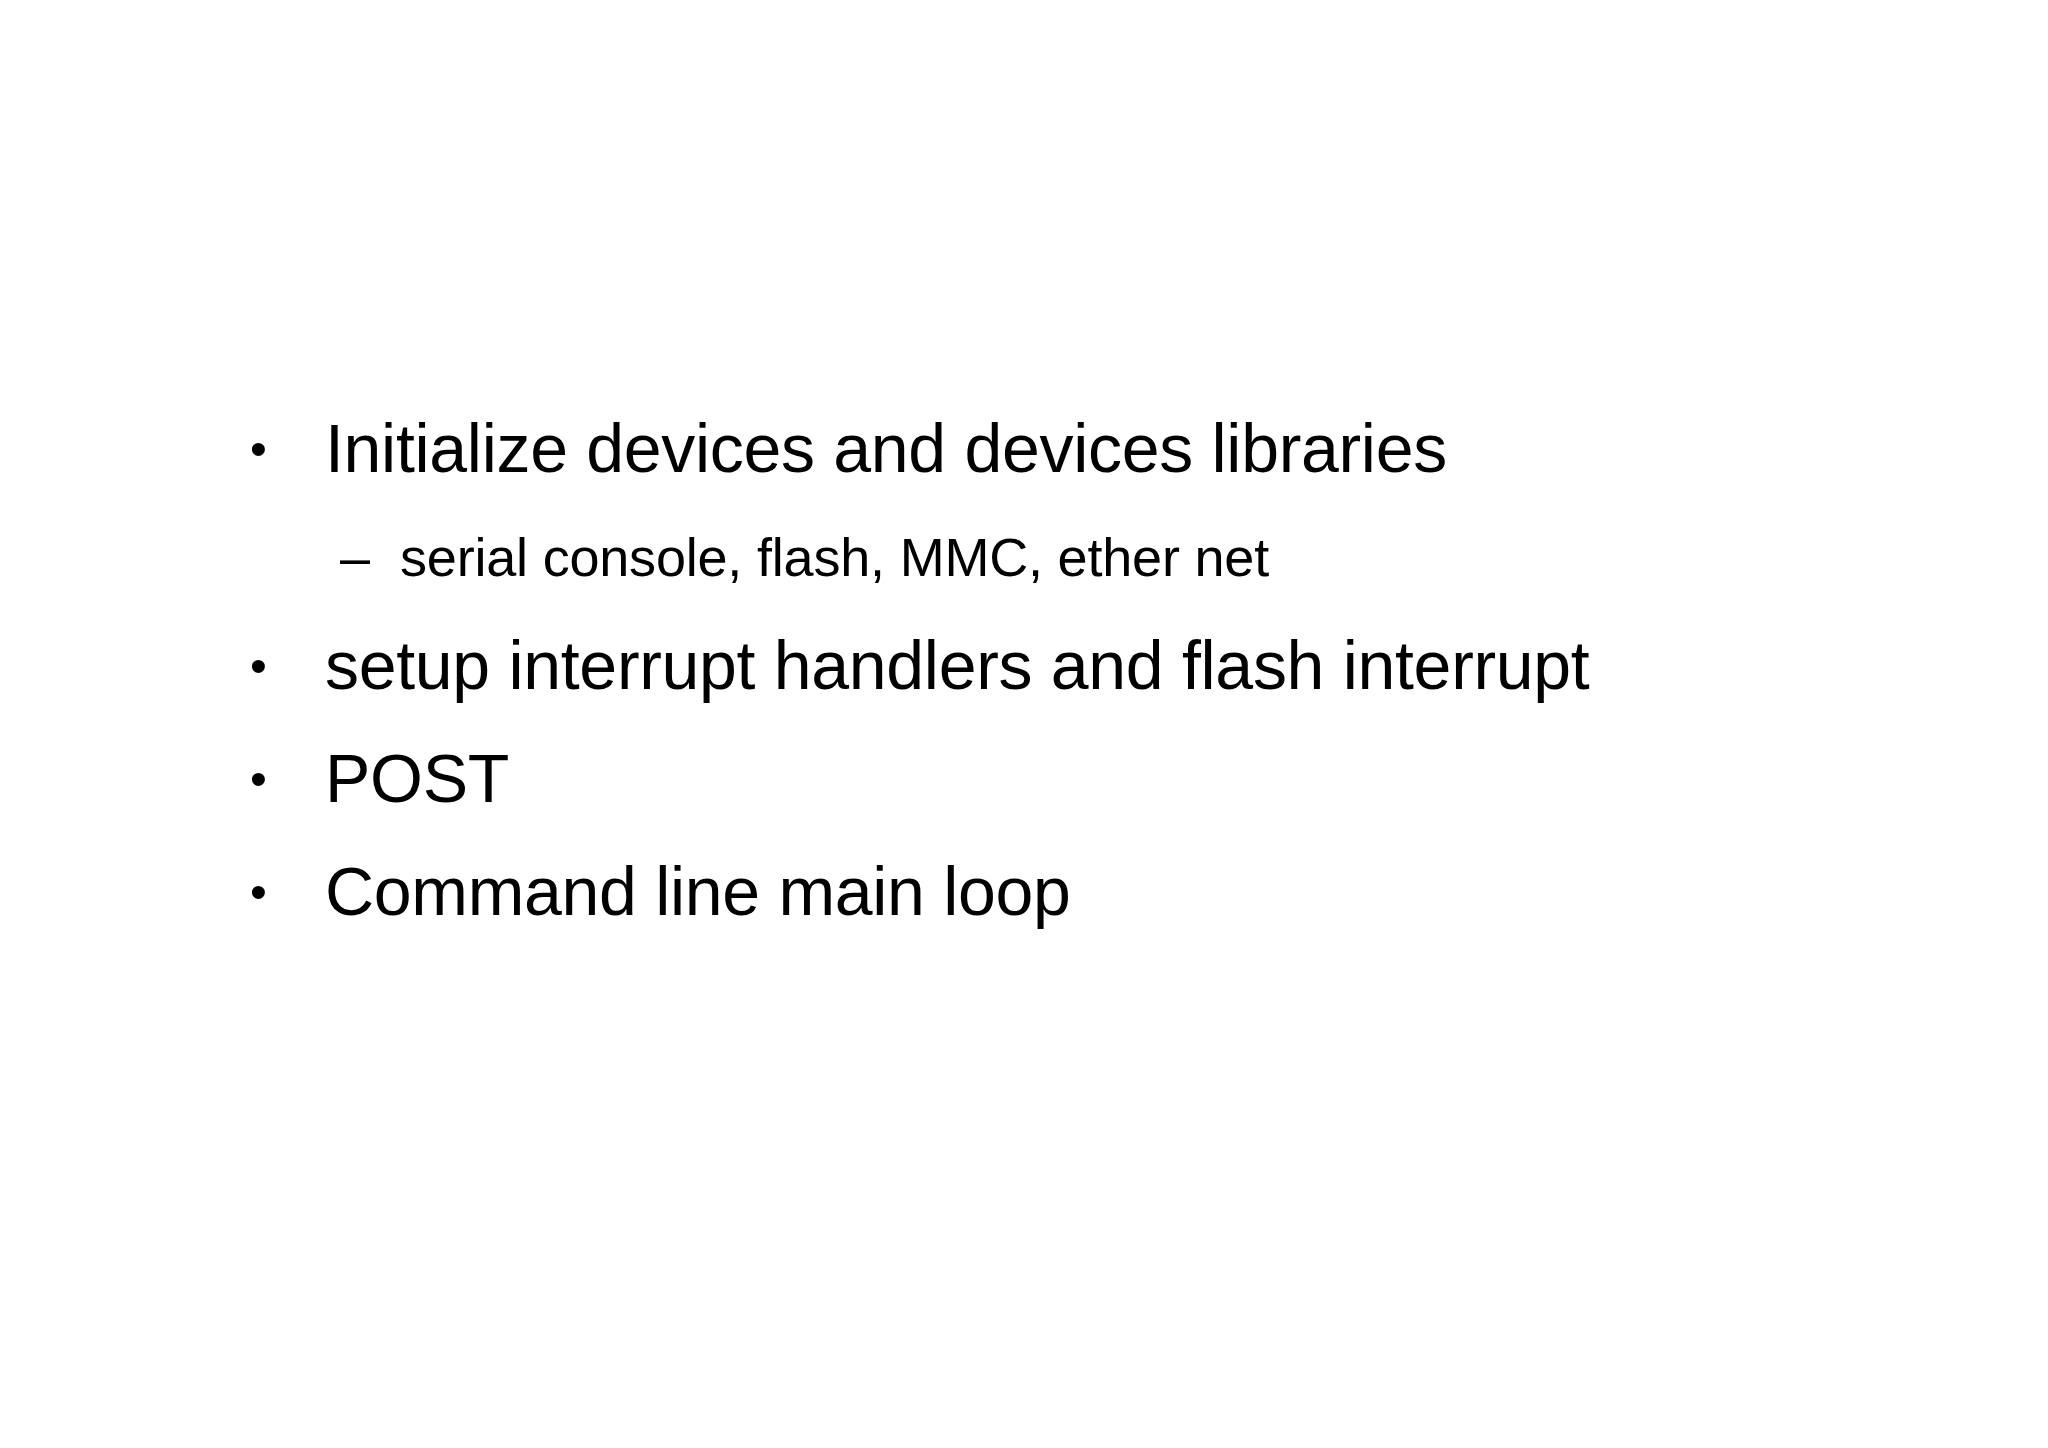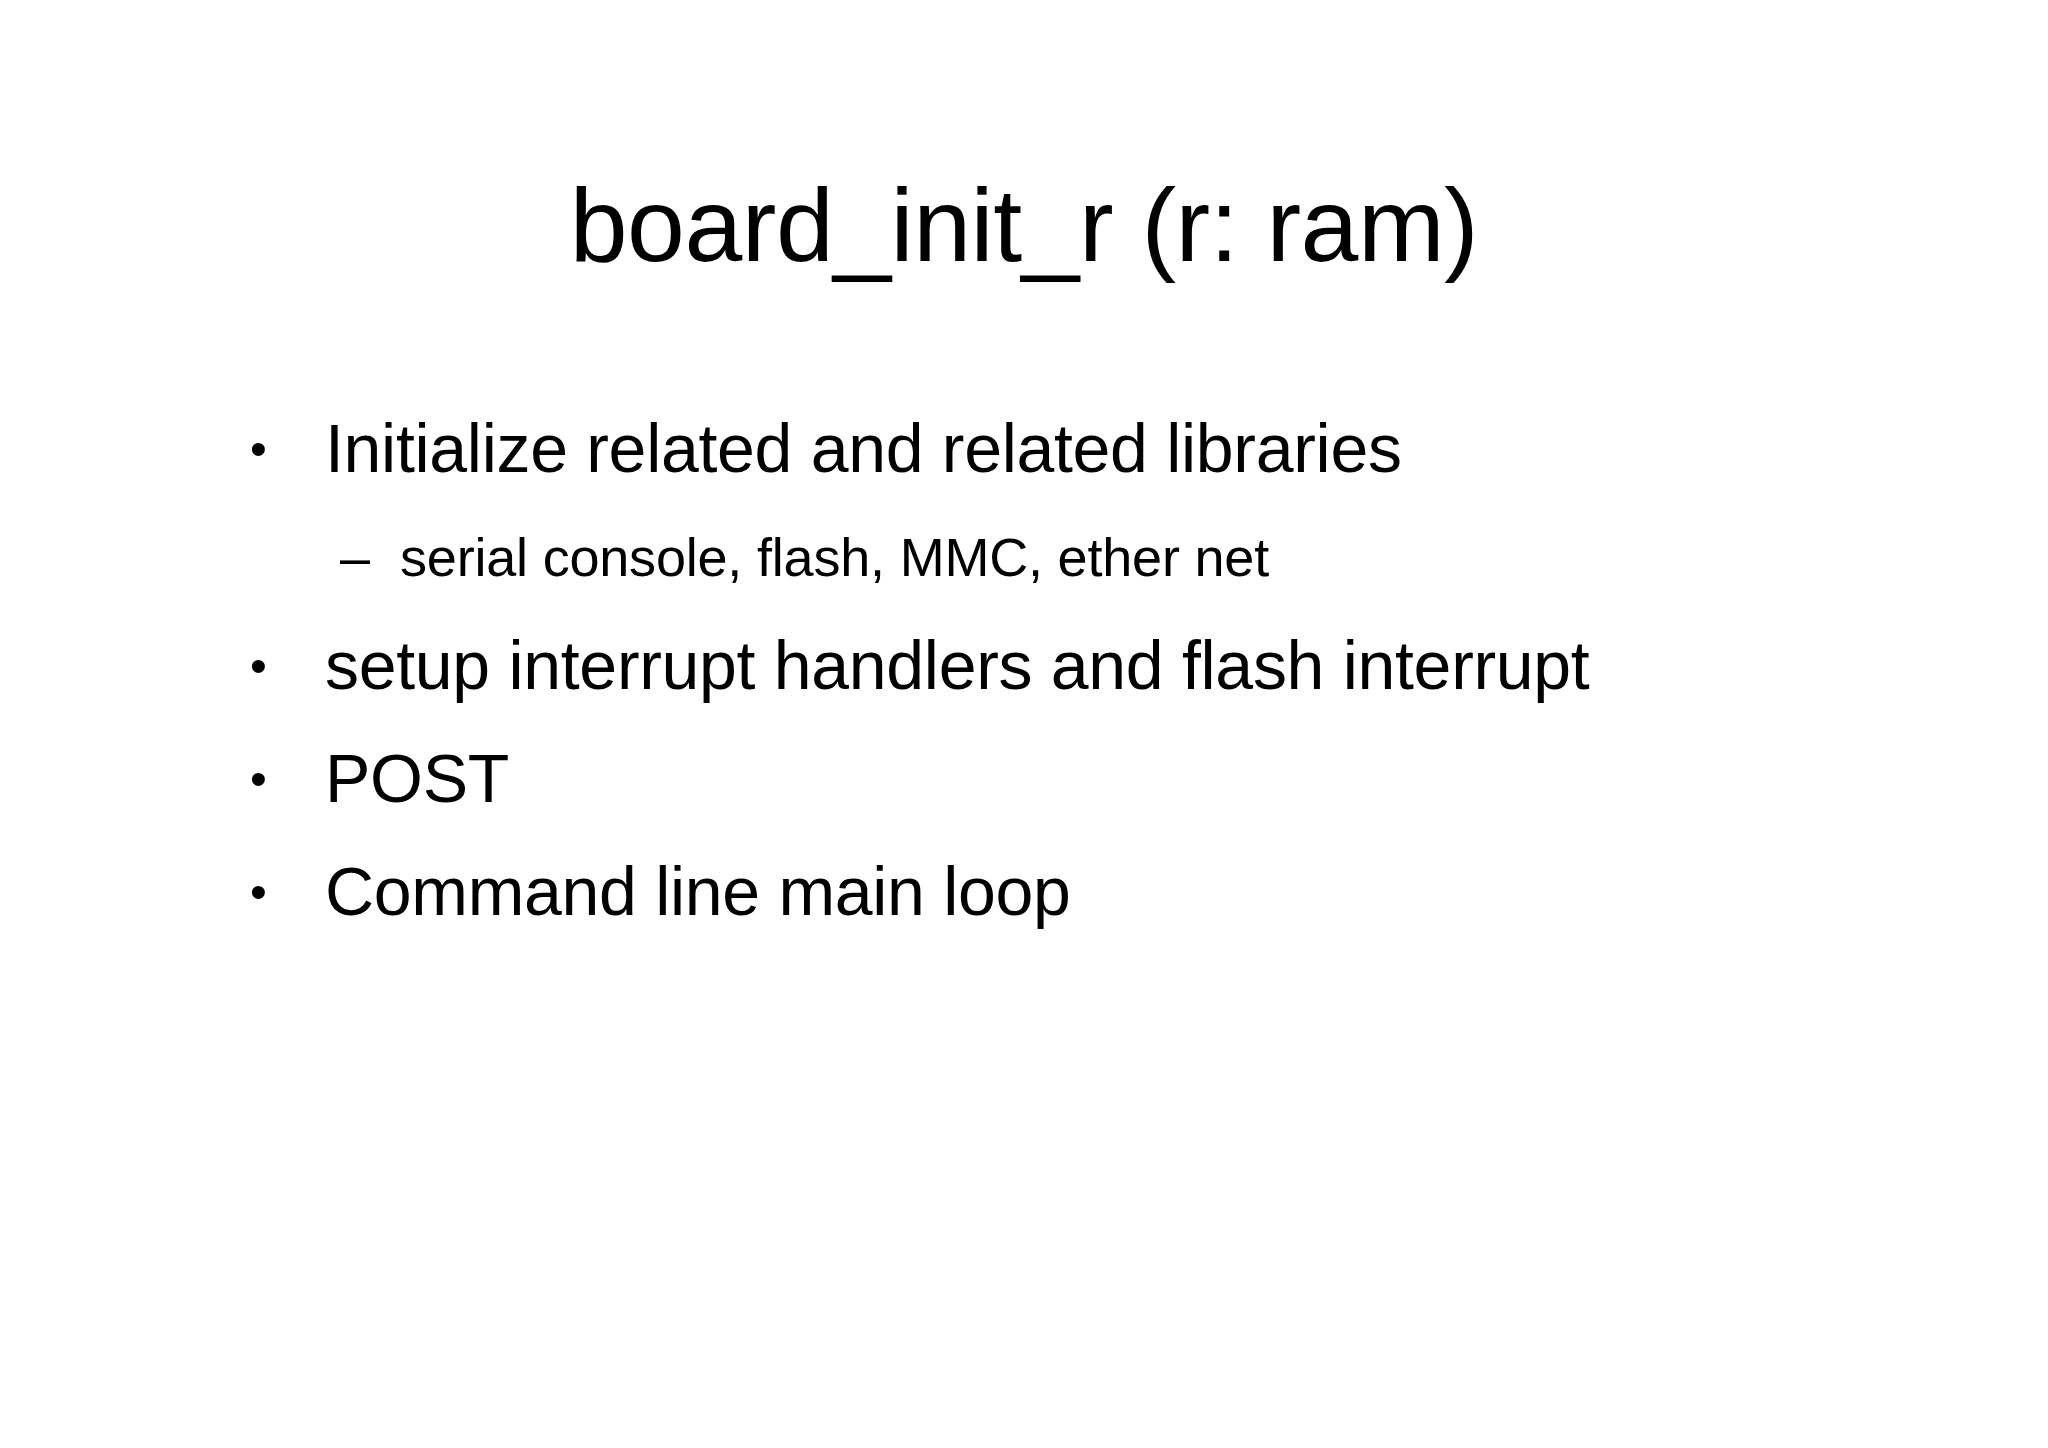--- a/index.html
+++ b/index.html
@@ -94,27 +94,26 @@
   .lvl2 .bullet-text {
     flex: 1 1 auto;
     white-space: nowrap;
   }
 </style>
 </head>
 <body>
 
 <div id="slide" style="background: rgb(255, 255, 255); color: rgb(0, 0, 0);">
 
-  <div class="slide-title">board_init_r (r: ram)</div>
 
   <div class="body-block">
 
     <div class="bullet-row lvl1">
       <span class="marker">•</span>
-      <span class="bullet-text">Initialize related and related libraries</span>
+      <span class="bullet-text">Initialize devices and devices libraries</span>
     </div>
 
     <div class="bullet-row lvl2">
       <span class="marker">–</span>
       <span class="bullet-text">serial console, flash, MMC, ether net</span>
     </div>
 
     <div class="bullet-row lvl1">
       <span class="marker">•</span>
       <span class="bullet-text">setup interrupt handlers and flash interrupt</span>

